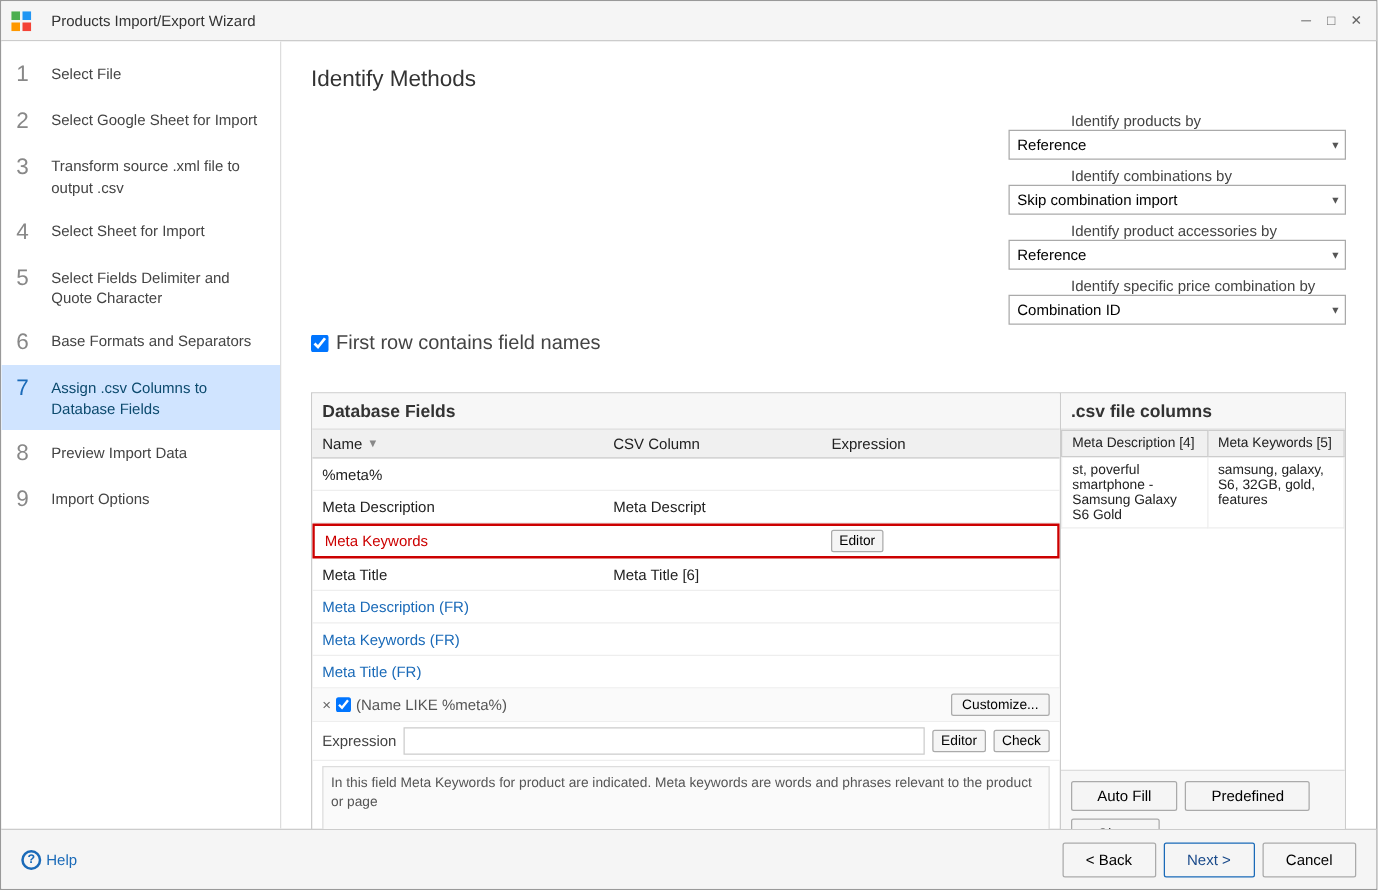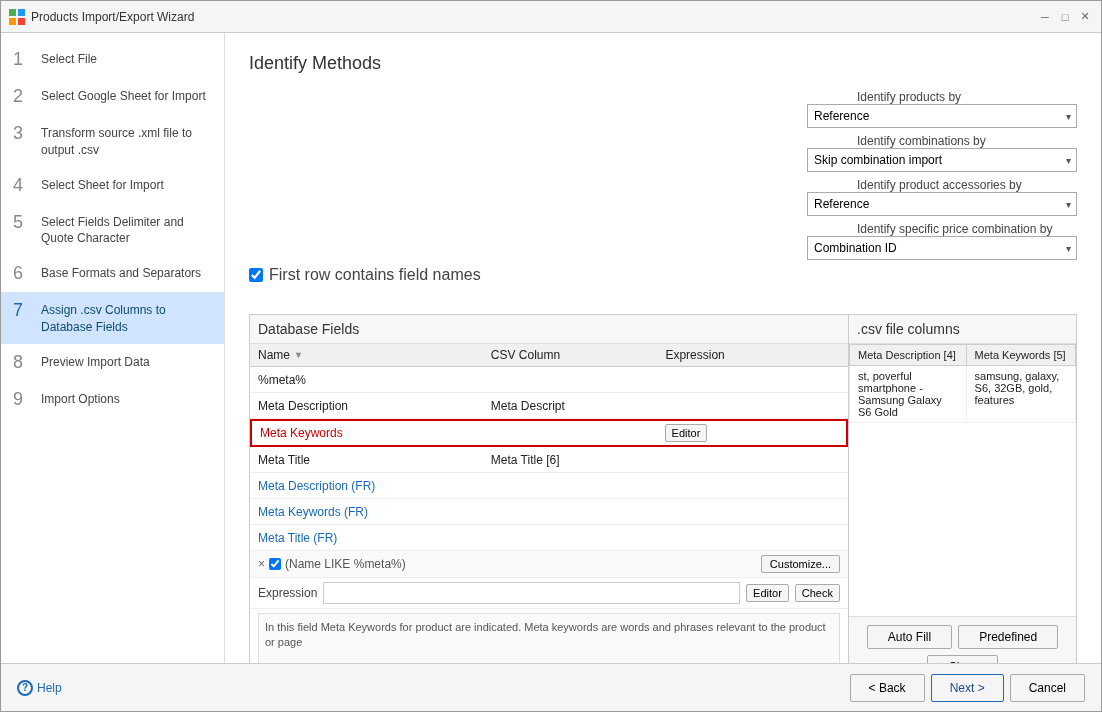--- a/index.html
+++ b/index.html
@@ -1,21 +1,21 @@
 <!DOCTYPE html>
 <html><head>
   <meta charset="utf-8">
   <style>
     * { box-sizing: border-box; margin: 0; padding: 0; }
     body { font-family: 'Segoe UI', Arial, sans-serif; font-size: 13px; background: #f0f0f0; color: #222; }
     
     .window { width: 1102px; height: 712px; background: #fff; border: 1px solid #999; display: flex; flex-direction: column; box-shadow: 2px 2px 8px rgba(0,0,0,0.3); }
     
     .titlebar { height: 32px; background: #f5f5f5; border-bottom: 1px solid #ccc; display: flex; align-items: center; padding: 0 8px; justify-content: space-between; }
-    .titlebar-left { display: flex; align-items: center; gap: 6px; }
+    .titlebar-left { display: flex; align-items: center; gap: 16px; }
     .titlebar-icon { width: 16px; height: 16px; }
     .titlebar-title { font-size: 12px; color: #333; }
     .titlebar-controls { display: flex; gap: 4px; }
     .titlebar-btn { width: 16px; height: 16px; border: none; background: none; cursor: pointer; display: flex; align-items: center; justify-content: center; font-size: 11px; color: #666; }
     
     .content { display: flex; flex: 1; overflow: hidden; }
     
     
     .sidebar { width: 224px; background: #fff; border-right: 1px solid #ddd; padding: 8px 0; overflow-y: auto; flex-shrink: 0; }
     .sidebar-item { display: flex; align-items: flex-start; padding: 8px 12px; cursor: pointer; gap: 8px; }
@@ -40,21 +40,21 @@
     
     .checkbox-row { display: flex; align-items: center; gap: 6px; margin-bottom: 14px; }
     .checkbox-row input { width: 14px; height: 14px; }
     .checkbox-label { font-size: 16px; color: #444; }
     
     
     .panels-area { display: flex; flex: 1; gap: 0; }
     
     
     .db-panel { width: 600px; border: 1px solid #ccc; display: flex; flex-direction: column; flex-shrink: 0; }
-    .panel-title { font-size: 14px; font-weight: 400; color: #333; padding: 6px 8px; background: #f7f7f7; border-bottom: 1px solid #ddd; }
+    .panel-title { font-size: 14px; font-weight: 700; color: #333; padding: 6px 8px; background: #f7f7f7; border-bottom: 1px solid #ddd; }
     
     .db-table { flex: 1; overflow-y: auto; }
     .db-table-header { display: flex; background: #f0f0f0; border-bottom: 1px solid #ccc; font-size: 12px; font-weight: 500; padding: 4px 8px; align-items: center; }
     .col-name { flex: 2; display: flex; align-items: center; gap: 4px; }
     .col-csv { flex: 1.5; }
     .col-expr { flex: 1.5; }
     
     .db-row { display: flex; align-items: center; padding: 3px 8px; border-bottom: 1px solid #eee; font-size: 12px; min-height: 26px; }
     .db-row .col-name { color: #1a6ab8; }
     .db-row .col-name.black { color: #222; }
@@ -75,21 +75,21 @@
     
     .description-box { margin: 4px 8px; border: 1px solid #ddd; padding: 6px; font-size: 11px; color: #555; line-height: 1.4; min-height: 70px; background: #fafafa; }
     
     
     .csv-panel { flex: 1; border: 1px solid #ccc; border-left: none; display: flex; flex-direction: column; }
     .csv-table-area { flex: 1; overflow: auto; }
     .csv-table { width: 100%; border-collapse: collapse; font-size: 11px; }
     .csv-table th { background: #f0f0f0; padding: 4px 8px; border: 1px solid #ccc; font-weight: 500; text-align: left; white-space: nowrap; }
     .csv-table td { padding: 4px 8px; border: 1px solid #eee; vertical-align: top; }
     
-    .csv-actions { display: flex; justify-content: center; padding: 8px; border-top: 1px solid #ddd; background: #f7f7f7; gap: 6px; flex-wrap: wrap; }
+    .csv-actions { display: flex; justify-content: flex-start; padding: 8px; border-top: 1px solid #ddd; background: #f7f7f7; gap: 6px; flex-wrap: wrap; }
     .action-btn { padding: 4px 20px; border: 1px solid #aaa; background: #f5f5f5; cursor: pointer; font-size: 12px; border-radius: 2px; }
     
     
     .bottom-bar { height: 48px; border-top: 1px solid #ccc; background: #f5f5f5; display: flex; align-items: center; justify-content: space-between; padding: 0 16px; }
     .help-link { display: flex; align-items: center; gap: 4px; color: #1a6ab8; font-size: 12px; cursor: pointer; text-decoration: none; }
     .help-circle { width: 16px; height: 16px; border: 2px solid #1a6ab8; border-radius: 50%; display: flex; align-items: center; justify-content: center; font-size: 10px; font-weight: 700; color: #1a6ab8; }
     .nav-btns { display: flex; gap: 6px; }
     .nav-btn { padding: 6px 18px; border: 1px solid #aaa; background: #f5f5f5; cursor: pointer; font-size: 12px; border-radius: 2px; }
     .nav-btn.next { border-color: #1a6ab8; color: #1a4a8a; font-weight: 500; }
     

